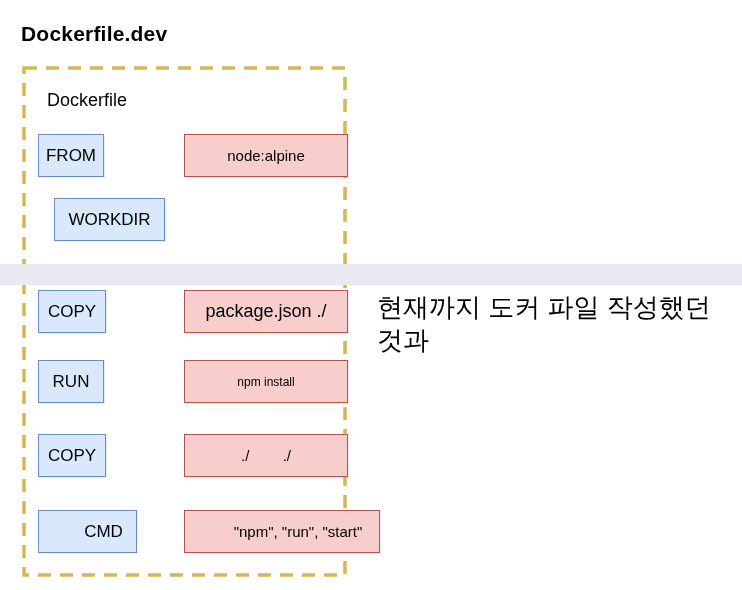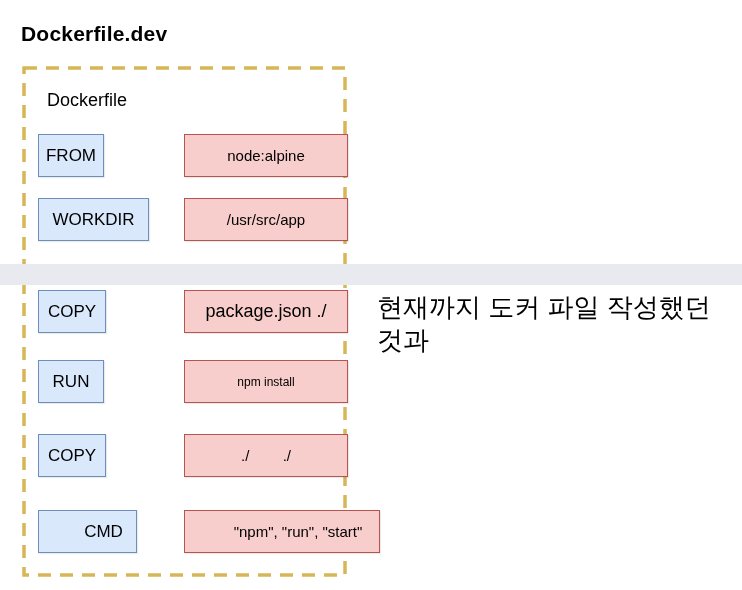--- a/index.html
+++ b/index.html
@@ -67,21 +67,21 @@
   }
   
   .r1 { top: 134px; }
   .r2 { top: 198px; }
   .r3 { top: 290px; }
   .r4 { top: 360px; }
   .r5 { top: 434px; }
   .r6 { top: 510px; padding-left: 32px; }
   
   .w-from    { width: 64px; }
-  .w-workdir { width: 109px; }
+  .w-workdir { width: 109px; margin-left: 16px; }
   .w-copy    { width: 66px; }
   .w-run     { width: 64px; text-align: center; }
   .w-cmd     { width: 65px; }
   
   .fs-lg { font-size: 18px; text-align: right; }
   .fs-sm { font-size: 12px; }
   .divider-band {
     position: absolute;
     left: 0;
     top: 264px;
@@ -112,21 +112,20 @@
   <svg class="dashed-border" width="325" height="511" viewBox="0 0 325 511" xmlns="http://www.w3.org/2000/svg">
     <rect x="2" y="2" width="321" height="507" fill="none" stroke="#d6b656" stroke-width="3.5" stroke-dasharray="13,9"></rect>
   </svg>
 
   <div class="inner-label">Dockerfile</div>
 
   <div class="cmd-box r1 w-from">FROM</div>
   <div class="arg-box r1">node:alpine</div>
 
   <div class="cmd-box r2 w-workdir">WORKDIR</div>
-  <div class="arg-box r2">/usr/src/app</div>
 
   <div class="cmd-box r3 w-copy">COPY</div>
   <div class="arg-box r3 fs-lg">package.json ./</div>
 
   <div class="cmd-box r4 w-run">RUN</div>
   <div class="arg-box r4 fs-sm">npm install</div>
 
   <div class="cmd-box r5 w-copy">COPY</div>
   <div class="arg-box r5">./&nbsp;&nbsp;&nbsp;&nbsp;&nbsp;&nbsp;&nbsp;&nbsp;./</div>
 

